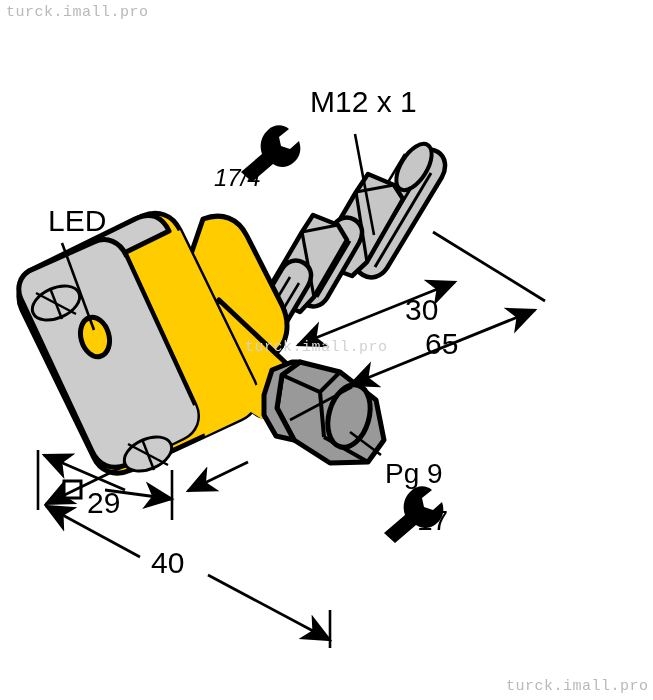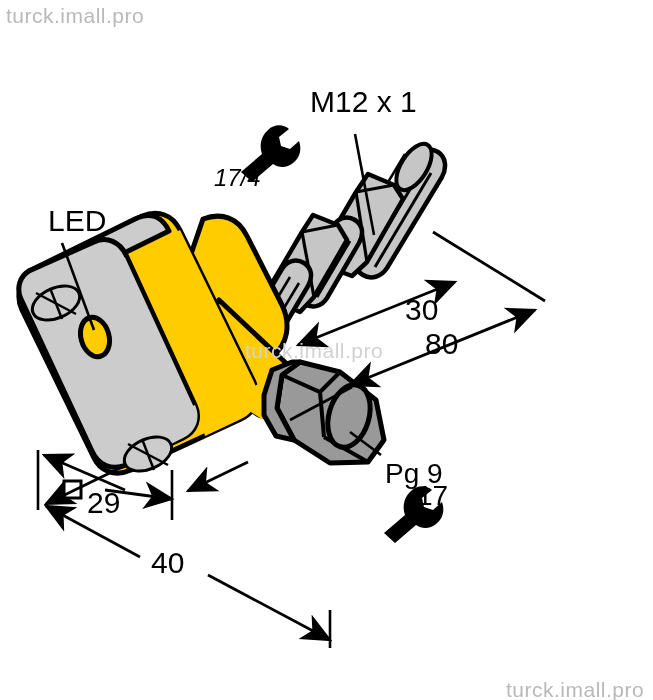--- a/index.html
+++ b/index.html
@@ -19,22 +19,22 @@
   }
   #drawing {
     position: absolute;
     left: 0;
     top: 0;
     width: 653px;
     height: 700px;
   }
   .wm {
     position: absolute;
-    font-family: Liberation Sans, sans-serif;
-    font-size: 21px;
+    font-family: Liberation Mono, monospace;
+    font-size: 15px;
     letter-spacing: 0.5px;
     color: #b9b9b9;
     white-space: nowrap;
     user-select: none;
   }
   #wm-tl { left: 6px; top: 4px; }
   #wm-br { left: 506px; top: 678px; }
   #wm-center {
     left: 245px;
     top: 339px;
@@ -257,25 +257,25 @@
   </svg>
 
   <div class="dimlabel" style="left:30px; top:206px; font-size:30px;margin-left:18px;">LED</div>
 
   <div class="dimlabel" style="left:310px; top:87px; font-size:30px;">M12 x 1</div>
 
   <div class="dimlabel" style="left:214px; top:166px; font-size:24px;font-style:italic;">17/4</div>
 
   <div class="dimlabel" style="left:385px; top:460px; font-size:28px;">Pg 9</div>
 
-  <div class="dimlabel" style="left:417px; top:482px; font-size:28px;">17</div>
+  <div class="dimlabel" style="left:417px; top:507px; font-size:28px;">17</div>
 
   <div class="dimlabel" style="left:405px; top:295px; font-size:30px;text-align:center;">30</div>
 
-  <div class="dimlabel" style="left:425px; top:329px; font-size:30px;">80</div>
+  <div class="dimlabel" style="left:425px; top:329px; font-size:30px;">65</div>
 
   <div class="dimlabel" style="left:87px; top:488px; font-size:30px;">29</div>
 
   <div class="dimlabel" style="left:151px; top:548px; font-size:30px;">40</div>
 
   <div class="wm" id="wm-tl">turck.imall.pro</div>
   <div class="wm" id="wm-center">turck.imall.pro</div>
   <div class="wm" id="wm-br">turck.imall.pro</div>
 
 </div>

